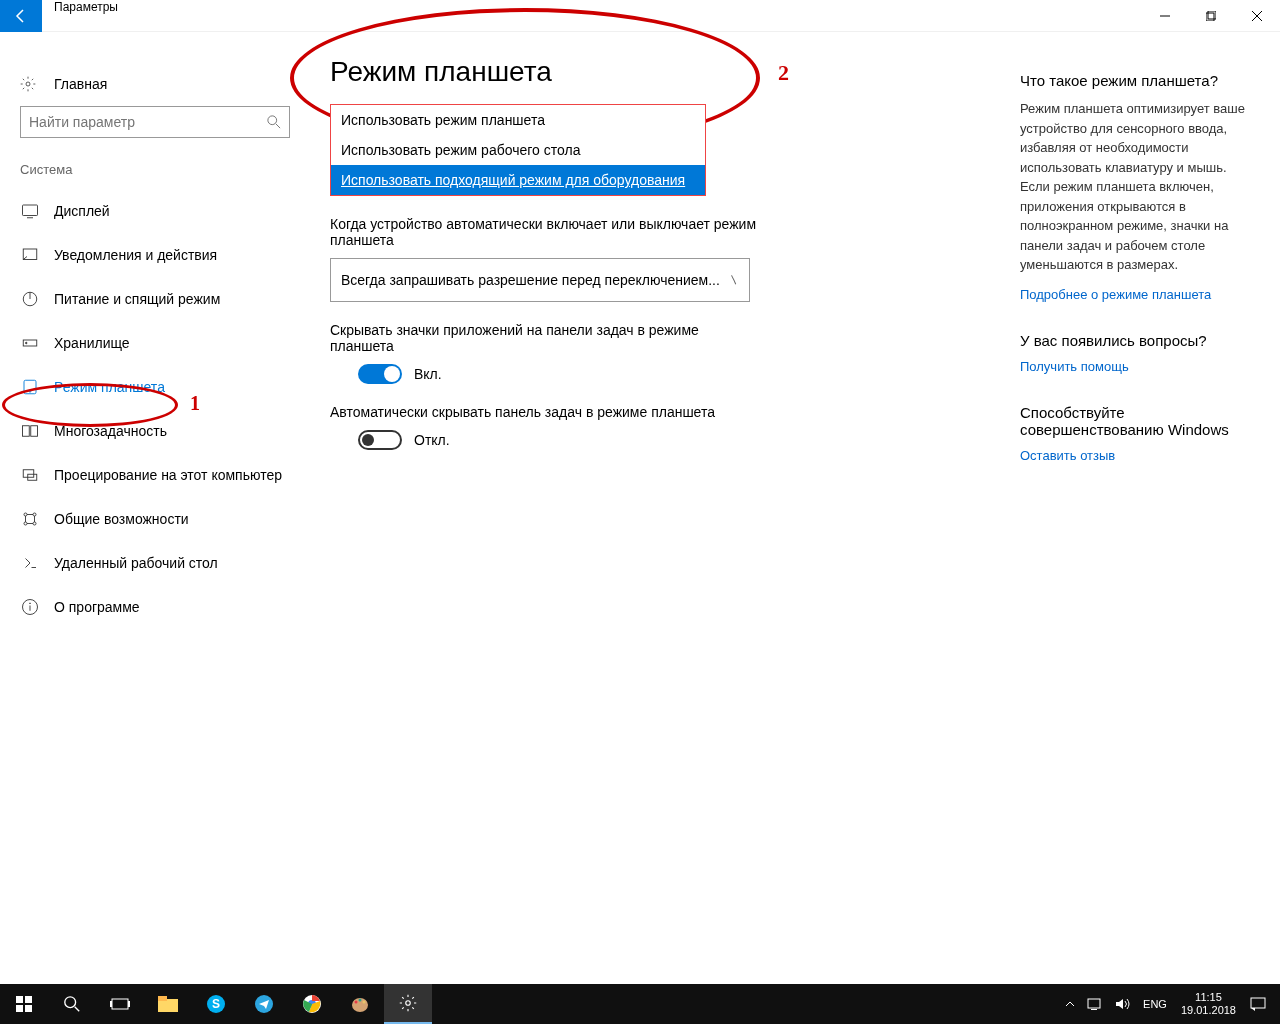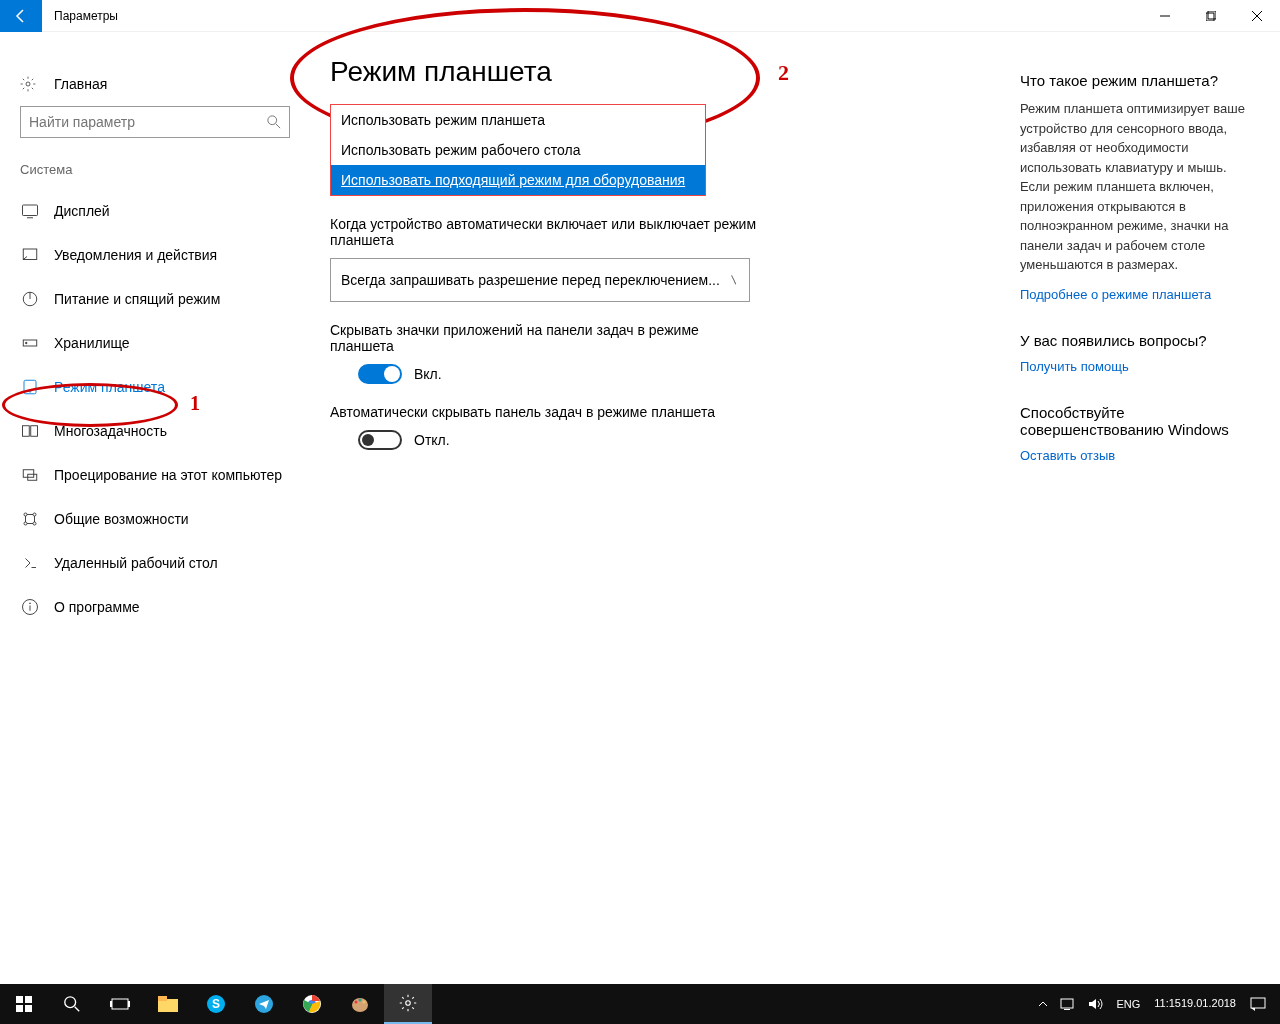--- a/index.html
+++ b/index.html
@@ -1,19 +1,19 @@
 <!DOCTYPE html>
 <html><head>
 <meta charset="utf-8">
 <style>
   * { margin: 0; padding: 0; box-sizing: border-box; font-family: "Segoe UI", Tahoma, sans-serif; }
   body { background: #ffffff; width: 1280px; height: 1024px; overflow: hidden; position: relative; }
 
   
-  .titlebar { height: 32px; display: flex; align-items: center; background: #fff; border-bottom: 1px solid #f0f0f0; }
+  .titlebar { height: 32px; display: flex; background: #fff; border-bottom: 1px solid #f0f0f0; }
   .back-btn { width: 42px; height: 32px; background: #0078d7; display: flex; align-items: center; justify-content: center; color: #fff; }
   .title-text { margin-left: 12px; font-size: 12px; color: #000; }
   .window-controls { margin-left: auto; display: flex; }
   .win-ctl { width: 46px; height: 32px; display: flex; align-items: center; justify-content: center; font-size: 10px; color: #000; }
   .win-ctl svg { width: 10px; height: 10px; }
 
   
   .layout { display: flex; height: calc(100% - 32px - 40px); }
 
   
@@ -61,21 +61,21 @@
   .rp-text { color: #333; line-height: 1.5; margin-bottom: 12px; }
   .rp-link { color: #0066cc; cursor: pointer; margin-bottom: 30px; display: block; }
   .rp-section { margin-bottom: 30px; }
 
   
   .taskbar { position: absolute; bottom: 0; left: 0; right: 0; height: 40px; background: #101010; display: flex; align-items: center; }
   .tb-item { width: 48px; height: 40px; display: flex; align-items: center; justify-content: center; color: #fff; }
   .tb-item.active { background: #333; border-bottom: 2px solid #76b9ed; }
   .tb-tray { margin-left: auto; display: flex; align-items: center; color: #fff; font-size: 11px; padding-right: 8px; }
   .tb-tray > div { padding: 0 6px; height: 40px; display: flex; align-items: center; }
-  .tb-clock { flex-direction: row; justify-content: center; align-items: flex-end; line-height: 1.2; padding: 16px 8px !important; }
+  .tb-clock { flex-direction: column; justify-content: center; align-items: flex-end; line-height: 1.2; padding: 16px 8px !important; }
   .tb-spacer { flex: 1; }
 
   svg { display: block; }
   .sidebar-icon { stroke: #333; stroke-width: 1.2; fill: none; }
 </style>
 </head>
 <body>
 
 <div class="titlebar">
   <div class="back-btn">

